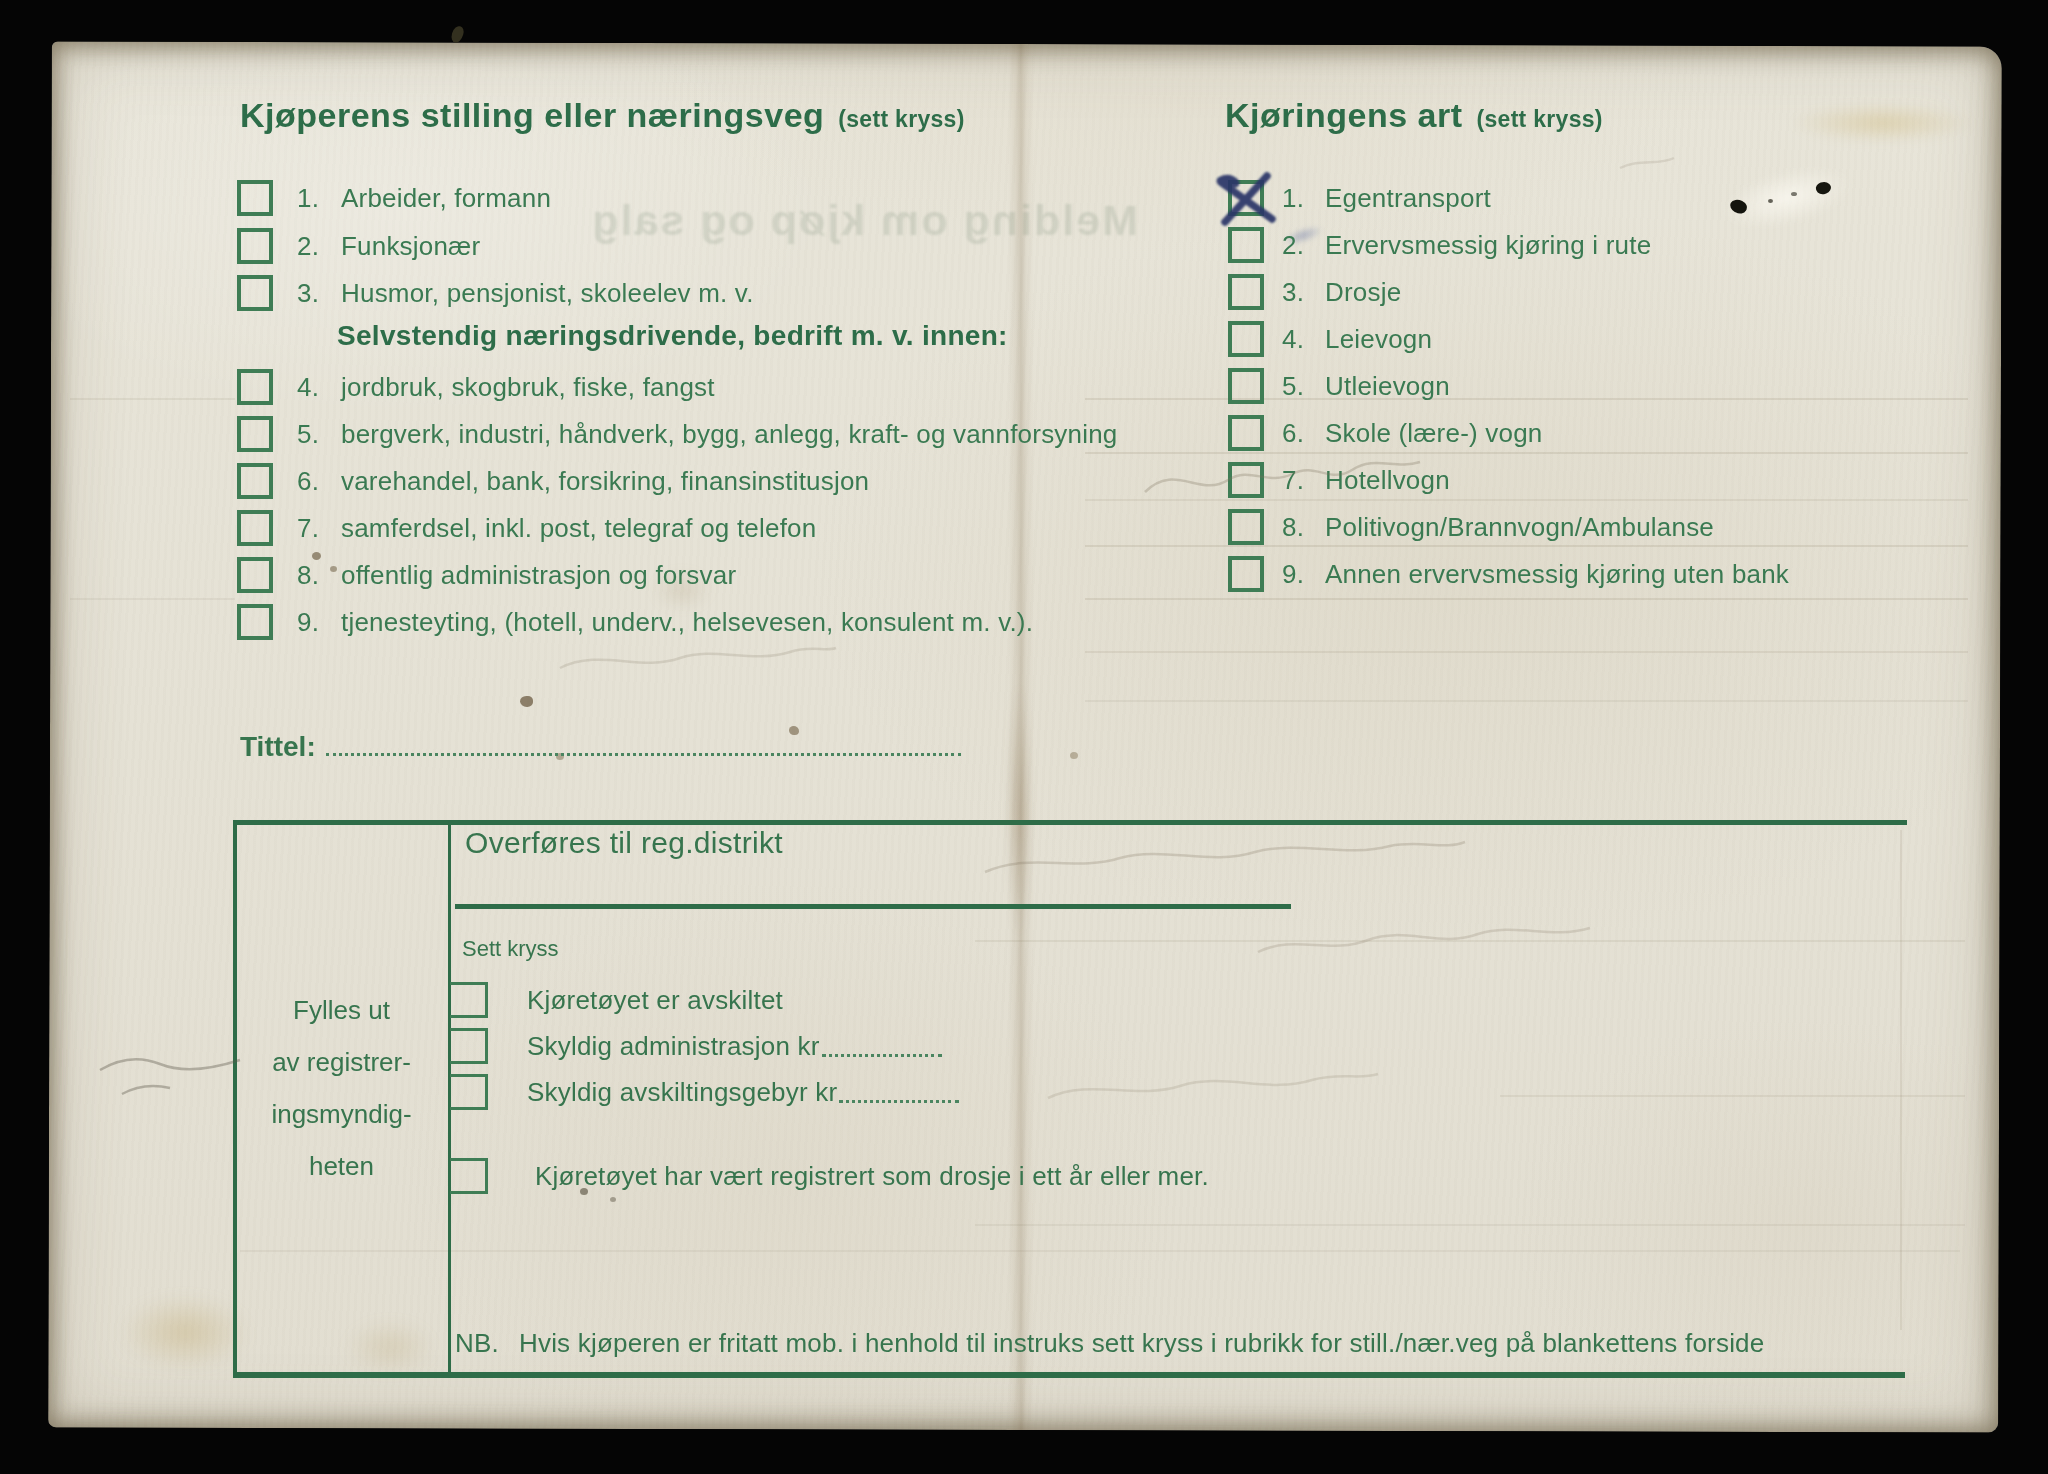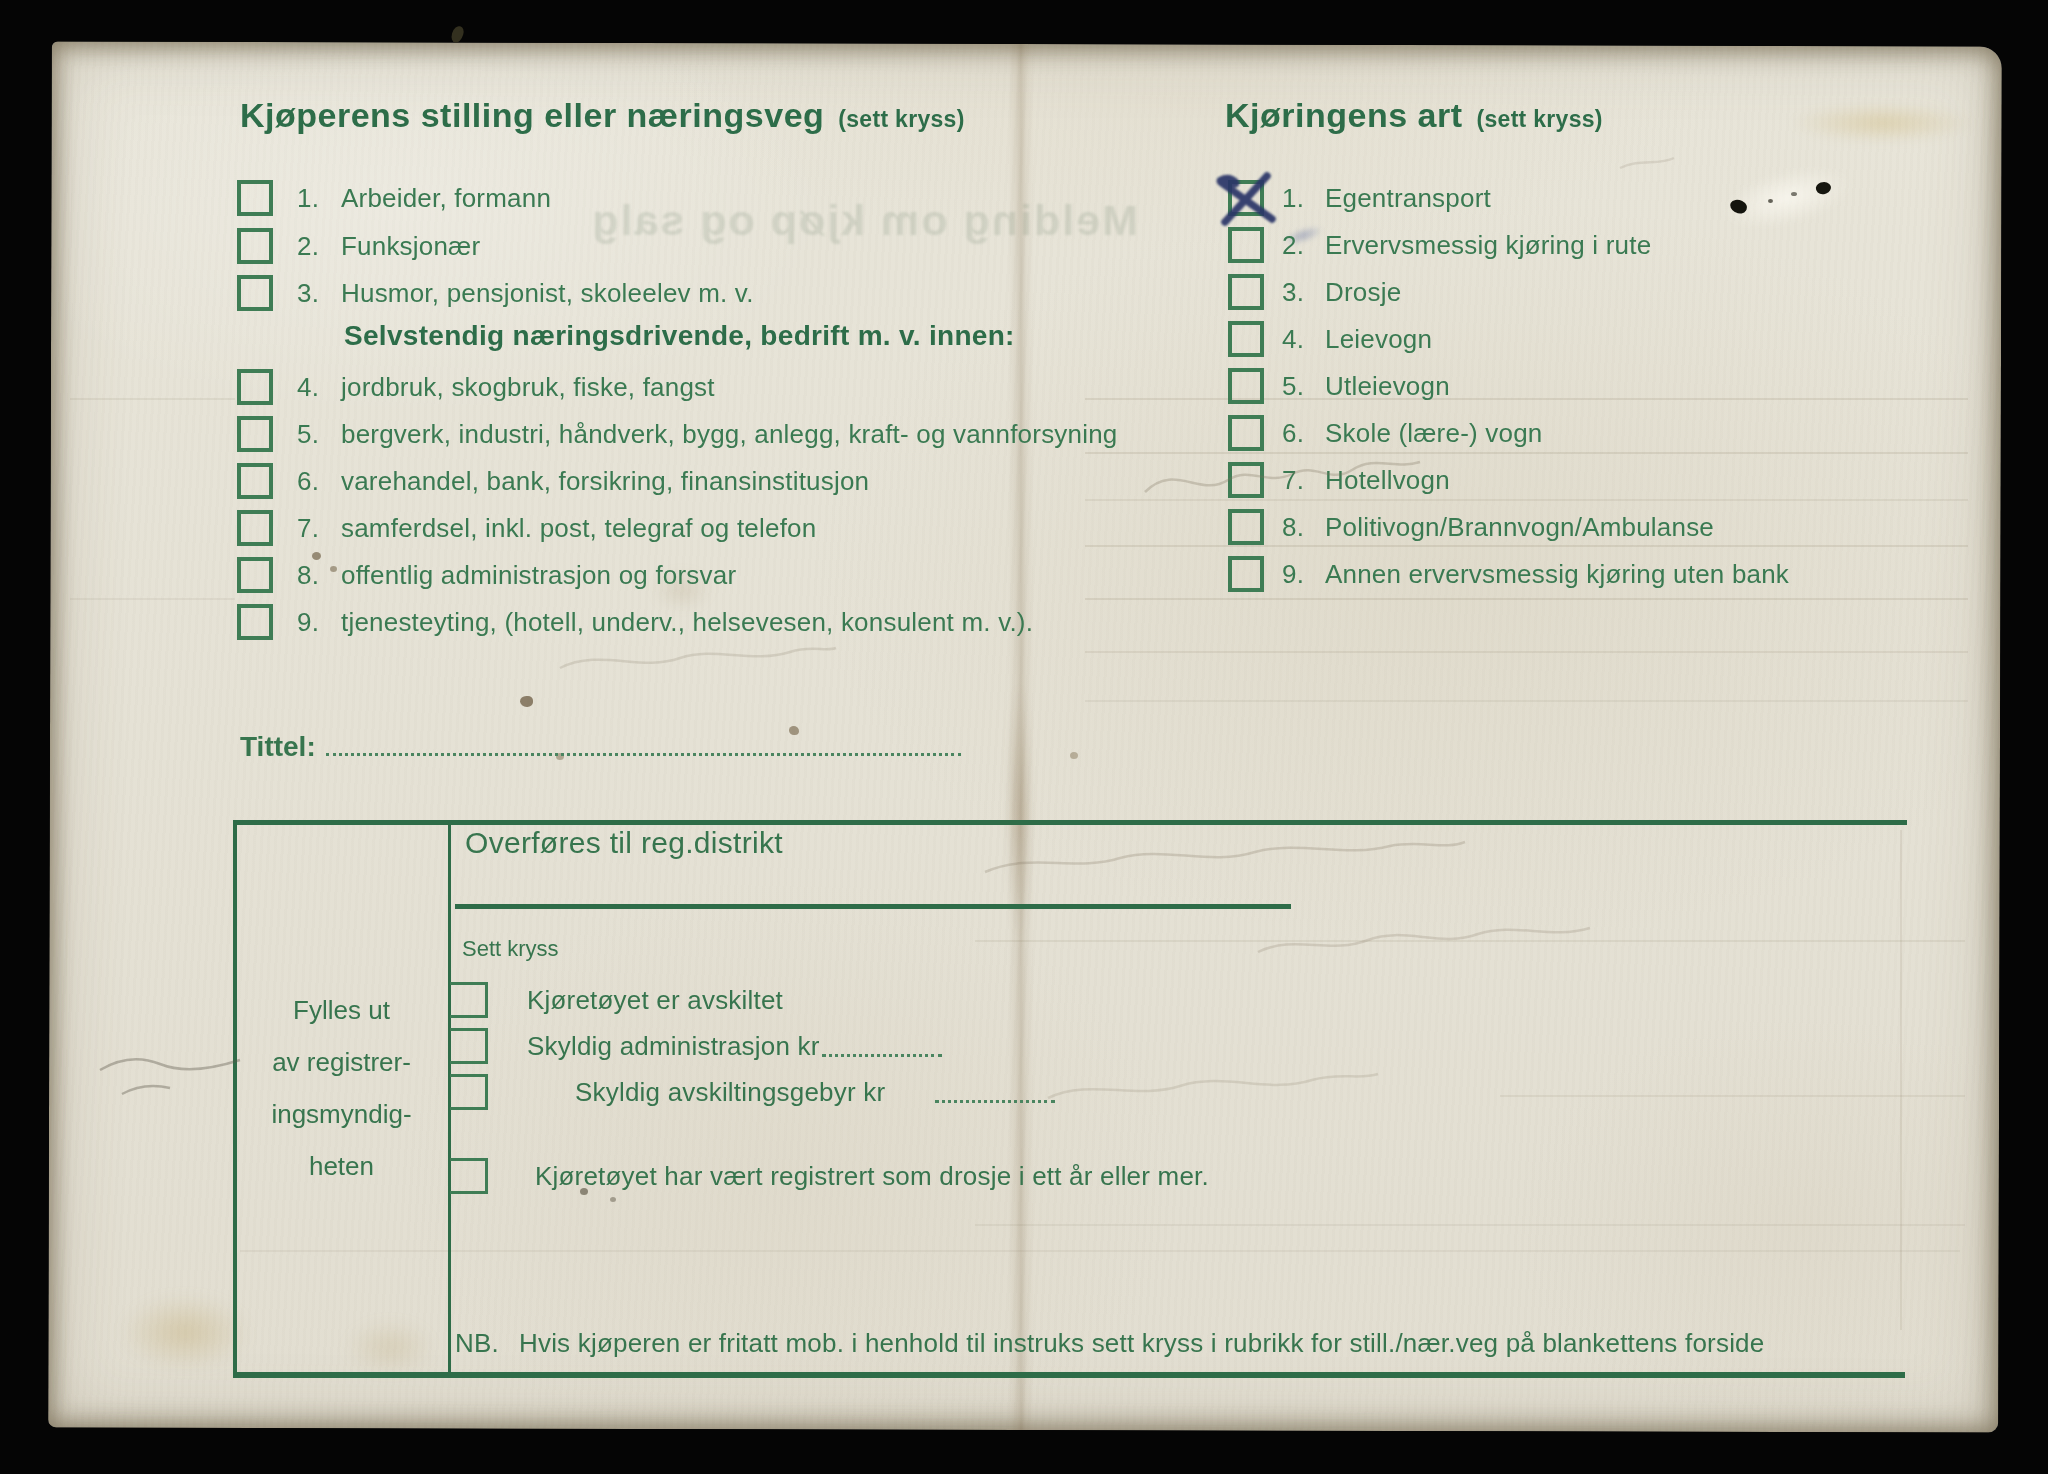--- a/index.html
+++ b/index.html
@@ -25,21 +25,21 @@
   #content{position:absolute;left:0;top:0;width:2048px;height:1474px;}
   
   .hdr{position:absolute;top:96px;display:flex;align-items:baseline;gap:14px;color:#2d6d49;}
   .hdr .t{font-size:34px;font-weight:700;letter-spacing:.5px;}
   .hdr .h{font-size:23px;font-weight:700;letter-spacing:.3px;}
   .row{position:absolute;display:flex;align-items:center;height:40px;color:#3a7a52;font-size:26px;letter-spacing:.2px;}
   .cb{width:36px;height:36px;border:4px solid #3f7d55;box-sizing:border-box;flex:none;background:transparent;}
   .num{display:inline-block;margin-left:24px;width:44px;flex:none;}
   .row.r .num{margin-left:18px;width:43px;}
   .lbl{white-space:nowrap;}
-  .subhead{position:absolute;left:337px;top:320px;font-size:28px;font-weight:700;color:#2d6d49;letter-spacing:.3px;white-space:nowrap;margin-left:7px;}
+  .subhead{position:absolute;left:337px;top:320px;font-size:28px;font-weight:700;color:#2d6d49;letter-spacing:.3px;white-space:nowrap;}
   .tittel{position:absolute;left:240px;top:731px;display:flex;align-items:baseline;font-size:28px;font-weight:700;color:#37754e;}
   .tdots{width:635px;height:22px;border-bottom:3px dotted #4a8560;margin-left:10px;}
   
   .bline{position:absolute;background:#2e6c48;}
   .overfores{position:absolute;left:465px;top:826px;font-size:30px;color:#37754e;letter-spacing:.3px;}
   .settkryss{position:absolute;left:462px;top:936px;font-size:22px;color:#37754e;}
   .brow{position:absolute;left:450px;display:flex;align-items:center;height:40px;color:#37754e;font-size:26px;letter-spacing:.2px;}
   .bcb{width:38px;height:36px;border:3.5px solid #3f7d55;border-left:none;box-sizing:border-box;flex:none;}
   .brow .lbl{margin-left:39px;}
   .bdots{width:120px;height:18px;border-bottom:3px dotted #4a8560;margin-left:2px;}
@@ -233,21 +233,21 @@
 
     <div class="brow" style="top:980px;">
       <span class="bcb"></span>
       <span class="lbl">Kjøretøyet er avskiltet</span>
     </div>
     <div class="brow" style="top:1026px;">
       <span class="bcb"></span>
       <span class="lbl">Skyldig administrasjon kr</span>
       <span class="bdots"></span>
     </div>
-    <div class="brow" style="top:1072px;gap:48px;">
+    <div class="brow" style="top:1072px;">
       <span class="bcb"></span>
       <span class="lbl">Skyldig avskiltingsgebyr kr</span>
       <span class="bdots"></span>
     </div>
     <div class="brow" style="top:1156px;gap:8px;">
       <span class="bcb"></span>
       <span class="lbl">Kjøretøyet har vært registrert som drosje i ett år eller mer.</span>
     </div>
 
     <div class="nb">

